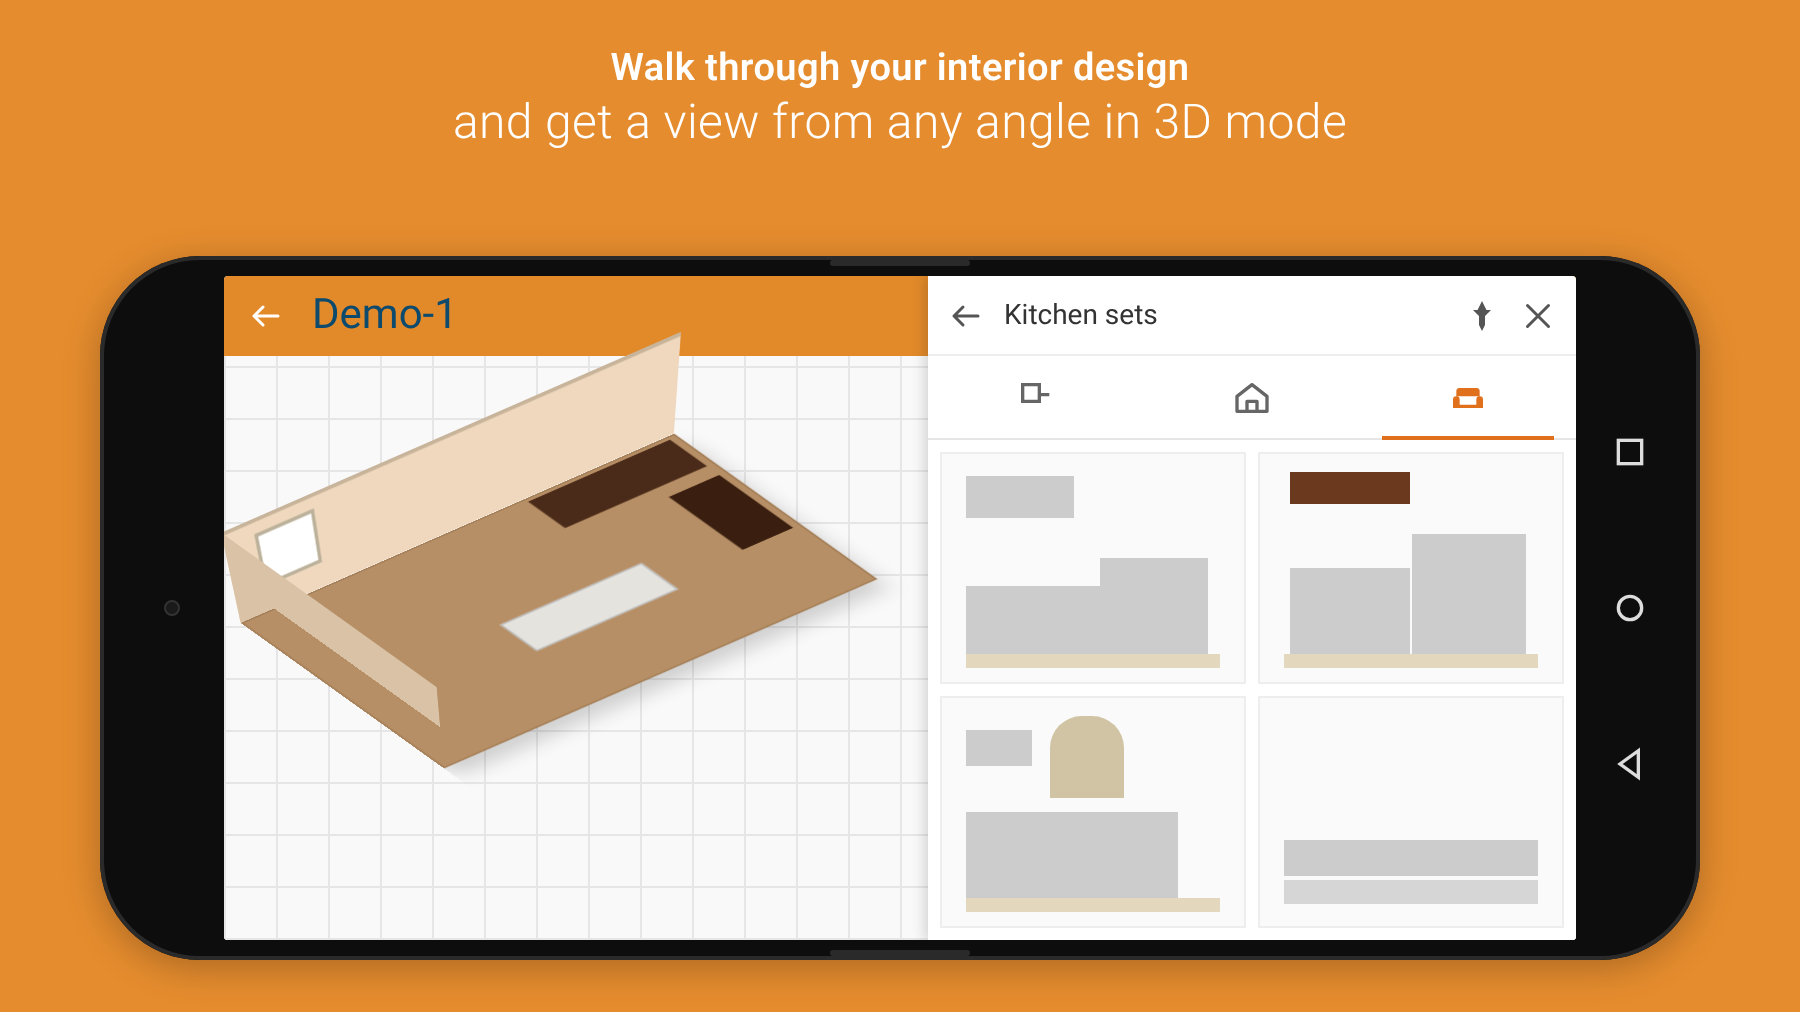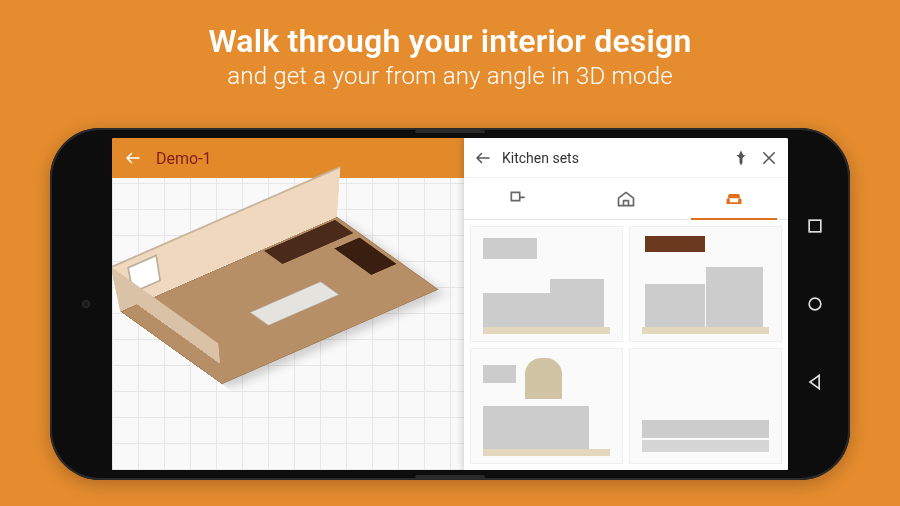--- a/index.html
+++ b/index.html
@@ -8,21 +8,21 @@
       background: #e58c2e;
       font-family: -apple-system, "Segoe UI", Roboto, Arial, sans-serif;
       overflow: hidden;
       position: relative;
     }
     .promo-text {
       text-align: center;
       color: #fff;
       padding-top: 22px;
     }
-    .promo-line1 { font-size: 32px; font-weight: 600; letter-spacing: .2px; }
+    .promo-line1 { font-size: 19px; font-weight: 600; letter-spacing: .2px; }
     .promo-line2 { font-size: 24px; font-weight: 300; margin-top: 2px; letter-spacing: .2px; }
 
     
     .phone {
       position: absolute;
       left: 50px; top: 128px;
       width: 800px; height: 352px;
       background: #0d0d0d;
       border-radius: 50px;
       padding: 10px 62px 10px 62px;
@@ -67,22 +67,22 @@
       color: #ddd;
     }
     .sys-icon { width: 20px; height: 20px; }
     .sys-icon path, .sys-icon circle, .sys-icon rect, .sys-icon polygon { stroke: #ddd; stroke-width: 2; fill: none; }
 
     
     .app-header {
       height: 40px;
       background: #e28a2a;
       display: flex; align-items: center;
-      color: #7f1d1d;
-      font-size: 16px;
+      color: #0c4a6e;
+      font-size: 21px;
       padding: 0 12px;
       gap: 14px;
     }
     .app-header .arrow { width: 18px; height: 18px; }
     .app-body {
       flex: 1;
       position: relative;
       background: #f6f6f6;
     }
     .canvas {
@@ -217,21 +217,21 @@
     .set-white .a{ left:8%; bottom:22%; width:84%; height:16%; }
     .set-white .b{ left:8%; bottom:10%; width:84%; height:10%; background:#d6d6d6; }
 
     .left-stack { display: flex; flex-direction: column; width: 100%; height: 100%; }
   </style>
 </head>
 <body>
 
 <div class="promo-text">
   <div class="promo-line1">Walk through your interior design</div>
-  <div class="promo-line2">and get a your from any angle in 3D mode</div>
+  <div class="promo-line2">and get a view from any angle in 3D mode</div>
 </div>
 
 <div class="phone">
   <div class="camera-dot"></div>
 
   <div class="screen">
     <div class="left-stack">
       <div class="app-header">
         <svg class="arrow" viewBox="0 0 24 24">
             <path d="M20 12H4M10 6l-6 6 6 6" stroke="#fff" stroke-width="2" fill="none" stroke-linecap="round" stroke-linejoin="round"></path>

